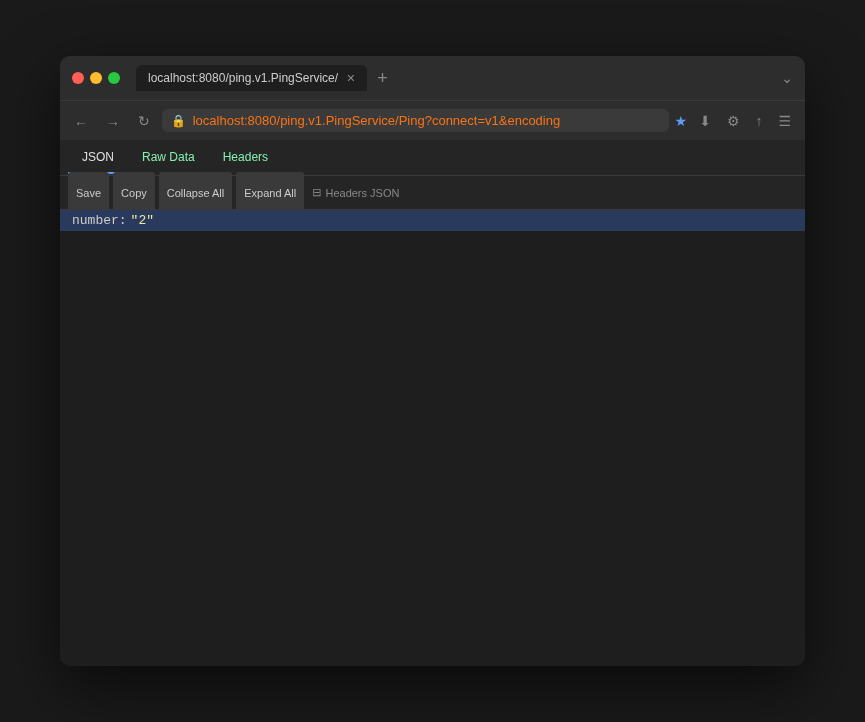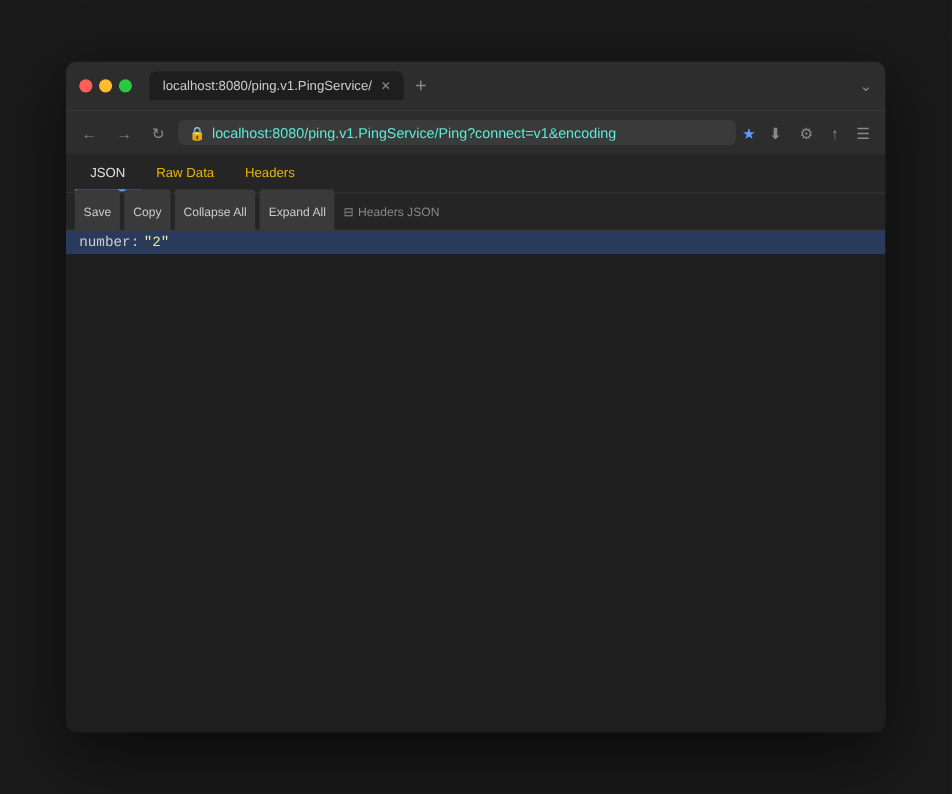--- a/index.html
+++ b/index.html
@@ -129,21 +129,21 @@
       border-radius: 6px;
       padding: 4px 10px;
       gap: 6px;
     }
 
     .address-icon { color: #aaa; font-size: 12px; }
 
     .address-text {
       flex: 1;
       font-size: 13px;
-      color: #5eead4;
+      color: #f97316;
       overflow: hidden;
       text-overflow: ellipsis;
       white-space: nowrap;
     }
 
     .star-icon { color: #5b9cf6; font-size: 14px; }
 
     .toolbar-icons {
       display: flex;
       gap: 4px;
@@ -165,21 +165,21 @@
       display: flex;
       align-items: center;
       padding: 0 0 0 8px;
       border-bottom: 1px solid #3a3a3a;
       flex-shrink: 0;
     }
 
     .viewer-tab {
       padding: 8px 14px;
       font-size: 12px;
-      color: #eab308;
+      color: #86efac;
       cursor: pointer;
       border-bottom: 2px solid transparent;
     }
 
     .viewer-tab.active {
       color: #e0e0e0;
       border-bottom: 2px solid #5b9cf6;
     }
 
     

